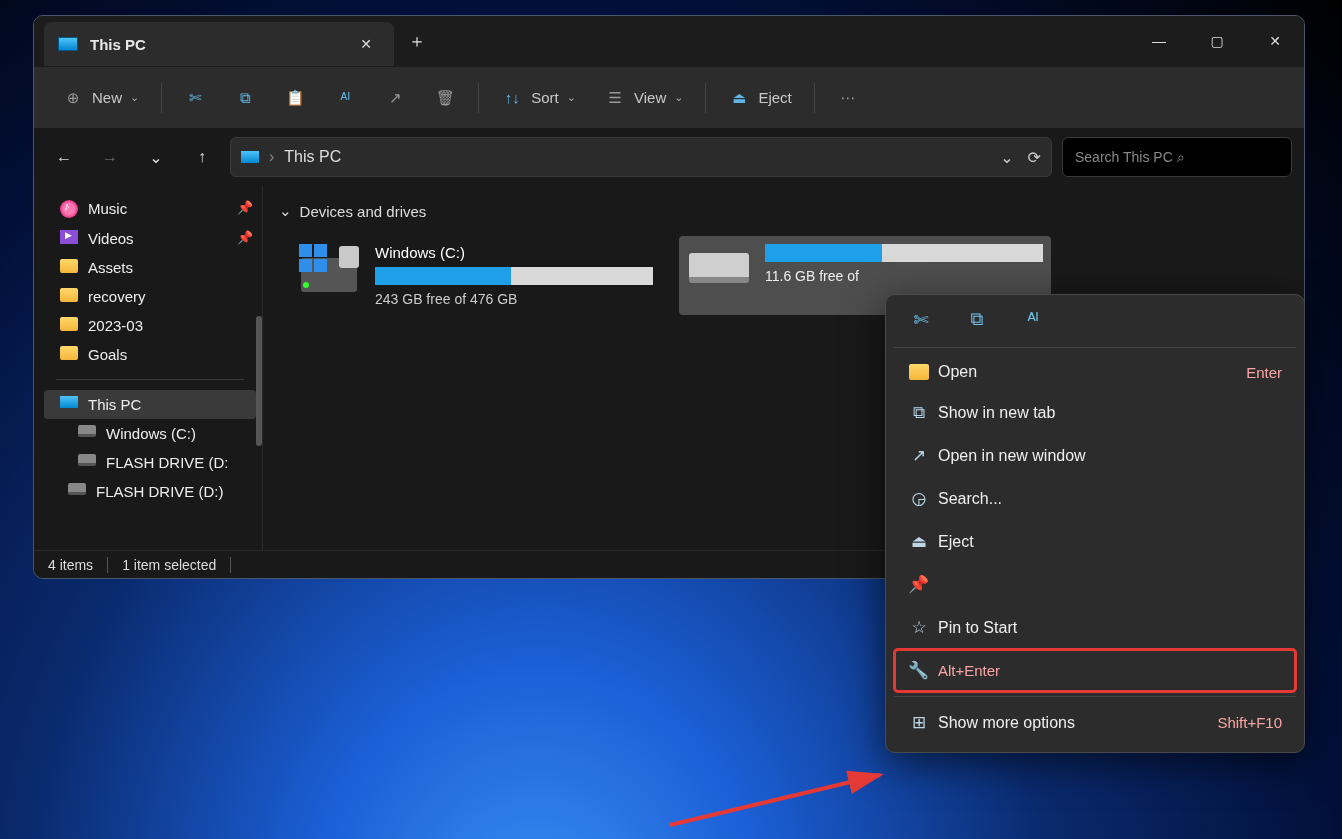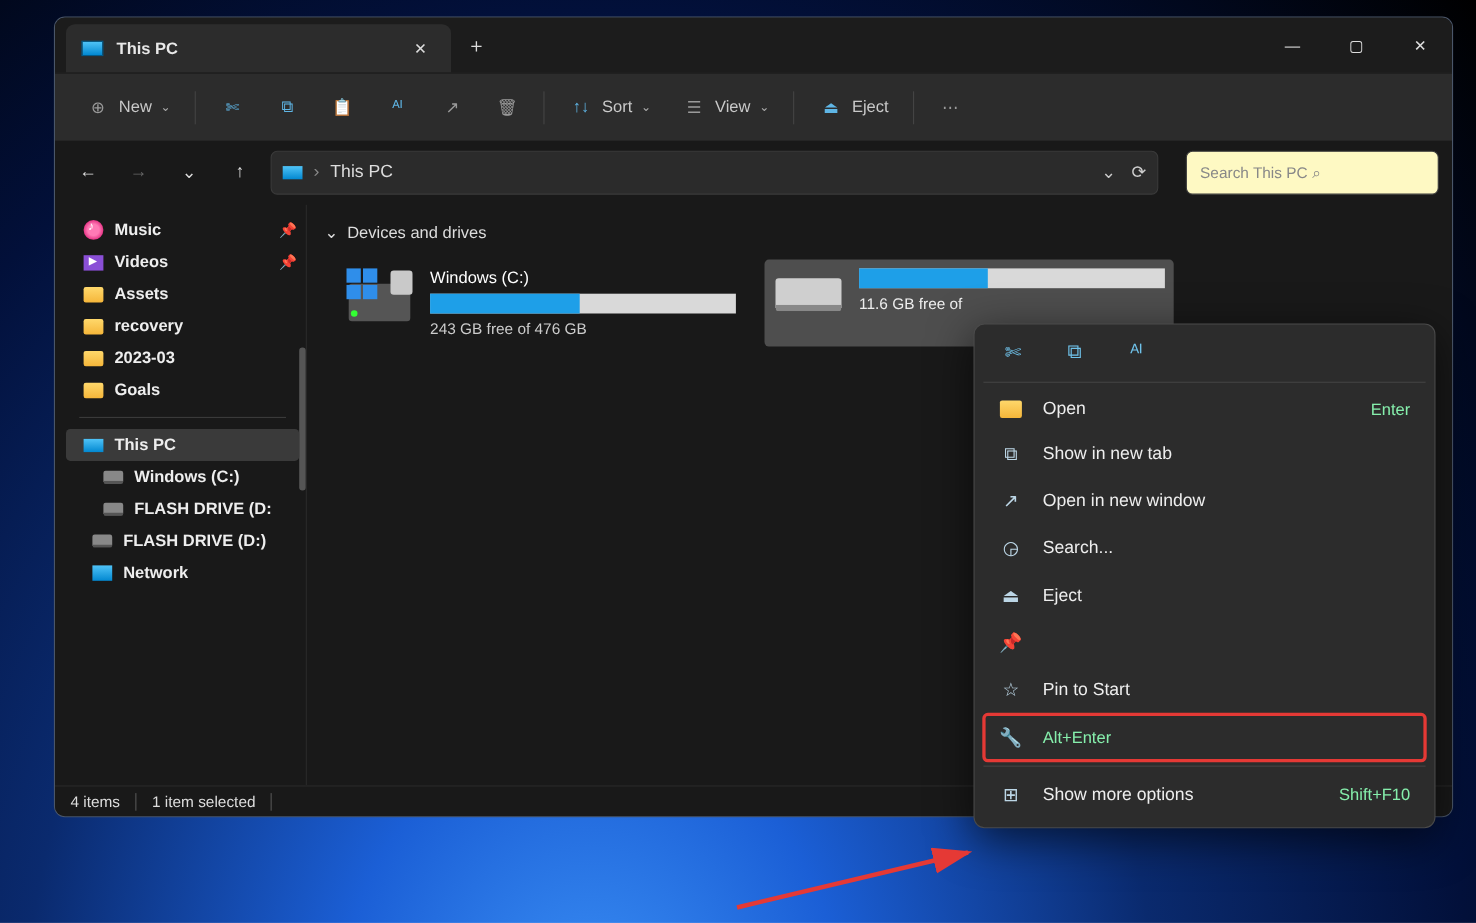--- a/index.html
+++ b/index.html
@@ -5,22 +5,22 @@
   * { box-sizing: border-box; margin: 0; padding: 0; font-family: "Segoe UI", sans-serif; }
   body {
     width: 1342px;
     height: 839px;
     background: radial-gradient(ellipse at 40% 110%, #3a8ff5 0%, #1b5fd6 20%, #0a2a6e 45%, #02103a 70%, #000 100%);
     overflow: hidden;
     position: relative;
   }
   .window {
     position: absolute;
-    left: 49px; top: 15px;
-    width: 1272px; height: 728px;
+    left: 33px; top: 15px;
+    width: 1272px; height: 564px;
     background: #1c1c1c;
     border: 1px solid #4a5669;
     border-radius: 10px;
     display: flex; flex-direction: column;
     overflow: hidden;
     color: #e8e8e8;
   }
   
   .titlebar { height: 50px; display: flex; align-items: stretch; background: #1c1c1c; }
   .tab { margin-left:10px; margin-top:6px; width: 350px; background: #2c2c2c; border-radius: 8px 8px 0 0; display: flex; align-items: center; padding: 0 14px; gap: 12px; }
@@ -39,27 +39,27 @@
   .ticon.grey{color:#9a9a9a;}
   .chev{font-size:11px;color:#aaa;}
   
   
   .navrow{height:58px; background:#191919; display:flex; align-items:center; padding:8px 12px; gap:10px;}
   .navbtn{width:36px;height:36px;display:flex;align-items:center;justify-content:center;color:#ddd;font-size:16px;border-radius:4px;}
   .addr{flex:1; height:40px; background:#2b2b2b; border:1px solid #3a3a3a; border-radius:6px; display:flex; align-items:center; padding:0 10px; gap:10px; color:#ddd;}
   .addr .pcicon{width:18px;height:12px;background:linear-gradient(#4fc3f7,#0288d1);}
   .addr .crumbsep{color:#888;}
   .addr .right{margin-left:auto;display:flex;gap:14px;color:#ccc;}
-  .search{width:230px;height:40px;background:#fef9c3;border:1px solid #3a3a3a;border-radius:6px;display:flex;align-items:center;padding:0 12px;color:#888;margin-left:15px;}
+  .search{width:230px;height:40px;background:#000000;border:1px solid #3a3a3a;border-radius:6px;display:flex;align-items:center;padding:0 12px;color:#888;}
   .search span{flex:1;font-size:14px;}
   
   
   .body{flex:1;display:flex; background:#191919; overflow:hidden;}
   .sidebar{width:228px; padding:8px 0 8px 4px; position:relative;}
-  .side-item{display:flex;align-items:center;gap:10px;padding:6px 10px 6px 22px;font-size:15px;color:#eee;position:relative;font-weight:bold;}
+  .side-item{display:flex;align-items:flex-start;gap:10px;padding:6px 10px 6px 22px;font-size:15px;color:#eee;position:relative;}
   .side-item.selected{background:#3a3a3a;border-radius:4px;margin:0 6px;padding-left:16px;}
   .side-item .pin{position:absolute;right:8px;color:#888;font-size:13px;}
   .side-sep{height:1px;background:#3a3a3a;margin:10px 18px;}
   .sub{padding-left:40px !important;}
   .sub2{padding-left:30px !important;}
   .sidebar-scroll{position:absolute;right:0;top:130px;width:6px;height:130px;background:#555;border-radius:3px;}
   .folder-ic{width:18px;height:14px;background:linear-gradient(#ffd86b,#f5b63a);border-radius:2px;}
   .music-ic{width:18px;height:18px;border-radius:50%;background:radial-gradient(circle,#ff7ab5 40%,#e63586 70%);position:relative;}
   .music-ic::after{content:"♪";position:absolute;color:#fff;font-size:11px;left:4px;top:0;}
   .video-ic{width:18px;height:14px;background:#8a4fd6;position:relative;}
@@ -89,25 +89,25 @@
   .drive.selected .drive-free{color:#eee;}
   
   
   .status{height:28px;border-top:1px solid #2a2a2a;display:flex;align-items:center;padding:0 14px;gap:14px;color:#ddd;font-size:14px;background:#191919;}
   .status .ssep{width:1px;height:16px;background:#555;}
   
   
   .ctxmenu{position:absolute; left:885px; top:294px; width:420px; background:#2c2c2c; border:1px solid #4a4a4a; border-radius:10px; padding:8px; color:#eee; box-shadow:0 10px 40px rgba(0,0,0,.6); z-index:50;}
   .ctx-iconrow{display:flex;gap:30px;padding:6px 14px 12px 14px;}
   .ctx-iconrow span{color:#6fc2ea;font-size:18px;display:inline-flex;width:26px;justify-content:center;}
-  .ctx-item{display:flex;align-items:center;gap:18px;padding:11px 14px;border-radius:6px;font-size:16px;}
+  .ctx-item{display:flex;align-items:center;gap:8px;padding:11px 14px;border-radius:6px;font-size:16px;}
   .ctx-item.highlight{outline:3px solid #e53935; outline-offset:-2px; border-radius:4px;}
   .ctx-ic{width:22px;display:inline-flex;justify-content:center;color:#bcd6e6;font-size:17px;}
   .ctx-label{flex:1;}
-  .ctx-accel{color:#86efac;font-size:15px;}
+  .ctx-accel{color:#fca5a5;font-size:15px;}
   .ctx-sep{height:1px;background:#444;margin:4px 0;}
   .folder-mini{width:20px;height:16px;background:linear-gradient(#ffd86b,#f5b63a);border-radius:2px;display:inline-block;}
   
   
   .redarrow{position:absolute;left:660px;top:770px;width:230px;height:60px;pointer-events:none;z-index:60;}
 </style>
 </head>
 <body>
 
 <div class="window">
@@ -230,24 +230,20 @@
           <span class="drive-ic"></span>
           <span>Windows (C:)</span>
         </div>
       <div class="side-item sub">
           <span class="drive-ic"></span>
           <span>FLASH DRIVE (D:</span>
         </div>
       <div class="side-item sub2">
           <span class="drive-ic"></span>
           <span>FLASH DRIVE (D:)</span>
-        </div>
-      <div class="side-item sub2">
-          <span class="net-ic"></span>
-          <span>Network</span>
         </div>
     </div>
 
     <div class="main">
       <div class="section-head">
         <span>⌄</span>
         <span>Devices and drives</span>
       </div>
       <div class="drives">
         <div class="drive">

